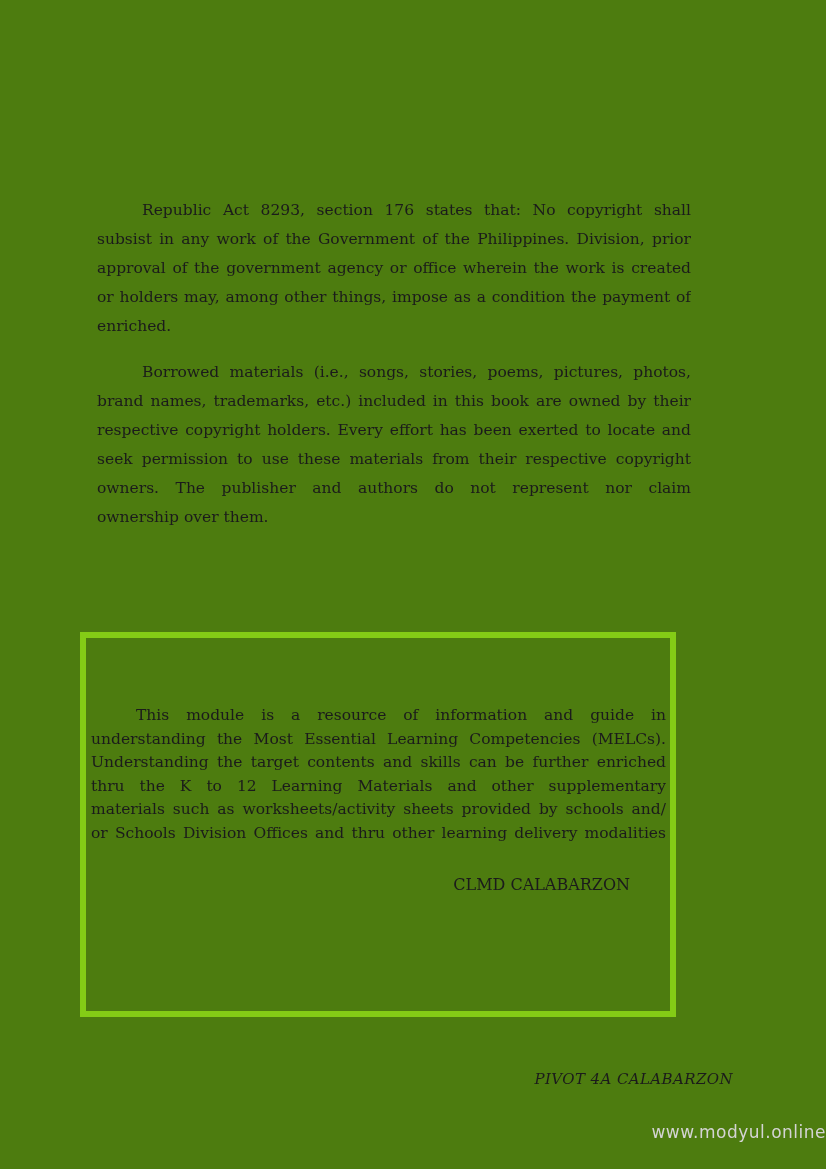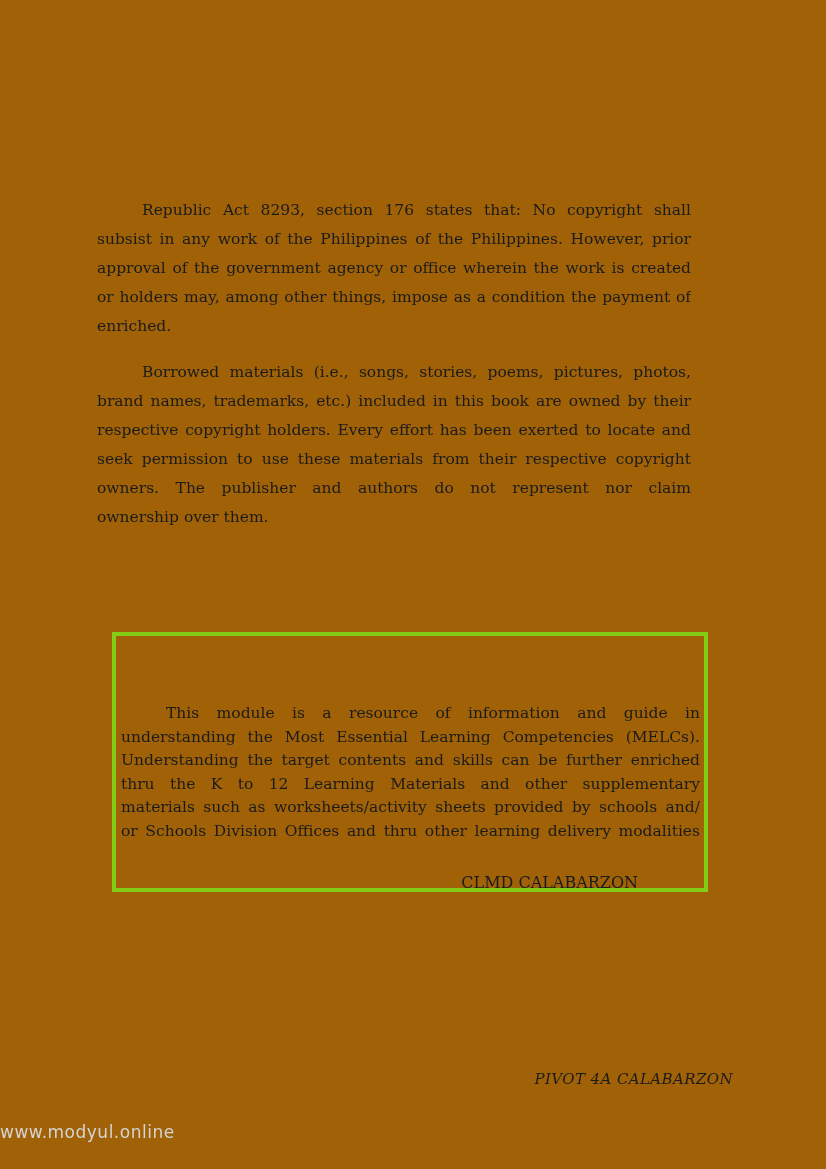--- a/index.html
+++ b/index.html
@@ -1,20 +1,20 @@
 <!DOCTYPE html>
 <html><head>
 <meta charset="utf-8">
 <style>
   html, body { margin: 0; padding: 0; background: #ffffff; }
   .page {
     position: relative;
     width: 826px;
     height: 1169px;
-    background: #a16207;
+    background: #4d7c0f;
     overflow: hidden;
     font-family: "DejaVu Serif", "Liberation Serif", serif;
     color: #1b1b1b;
   }
   .body-text {
     position: absolute;
     left: 97px;
     top: 196px;
     width: 594px;
     font-size: 15.5px;
@@ -25,67 +25,67 @@
   .para-line {
     text-align: justify;
     text-align-last: justify;
     white-space: normal;
     overflow: hidden;
   }
   .para-line.first { text-indent: 45px; }
   .para-line.last { text-align-last: left; }
   .notice-box {
     position: absolute;
-    left: 112px;
+    left: 80px;
     top: 632px;
     width: 596px;
-    height: 260px;
-    border: 4px solid #84cc16;
+    height: 385px;
+    border: 6px solid #84cc16;
     box-sizing: border-box;
   }
   .notice-text {
     margin: 66px 4px 0 5px;
     font-size: 15.5px;
     line-height: 23.5px;
   }
   .signature {
     margin-top: 30px;
     text-align: right;
-    padding-right: 66px;
+    padding-right: 40px;
     font-size: 16px;
   }
   .page-footer {
     position: absolute;
     right: 93px;
     top: 1070px;
     font-style: italic;
     font-size: 15px;
     letter-spacing: 0.4px;
   }
   .watermark {
     position: absolute;
     left: 0;
     right: 0;
     top: 1122px;
-    text-align: left;
+    text-align: right;
     font-family: "DejaVu Sans", "Liberation Sans", sans-serif;
     font-size: 17px;
     letter-spacing: 0.5px;
     color: #d4d4d4;
   }
 </style>
 </head>
 <body>
 
 <div class="page">
 
   <div class="body-text">
     <div class="para">
         <div class="para-line first">Republic Act 8293, section 176 states that: No copyright shall</div>
-        <div class="para-line">subsist in any work of the Philippines of the Philippines. However, prior</div>
+        <div class="para-line">subsist in any work of the Government of the Philippines. Division, prior</div>
         <div class="para-line">approval of the government agency or office wherein the work is created</div>
         <div class="para-line">or holders may, among other things, impose as a condition the payment of</div>
         <div class="para-line last">enriched.</div>
       </div>
     <div class="para">
         <div class="para-line first">Borrowed materials (i.e., songs, stories, poems, pictures, photos,</div>
         <div class="para-line">brand names, trademarks, etc.) included in this book are owned by their</div>
         <div class="para-line">respective copyright holders. Every effort has been exerted to locate and</div>
         <div class="para-line">seek permission to use these materials from their respective copyright</div>
         <div class="para-line">owners. The publisher and authors do not represent nor claim</div>

